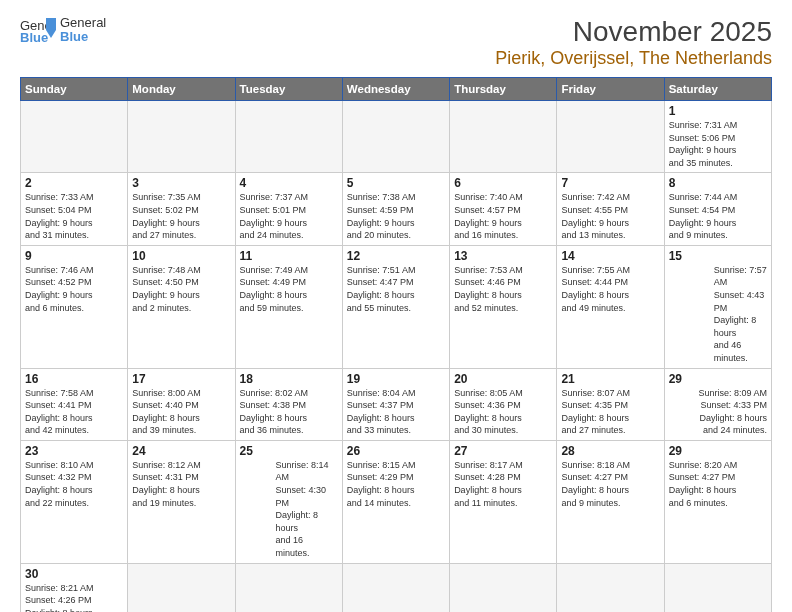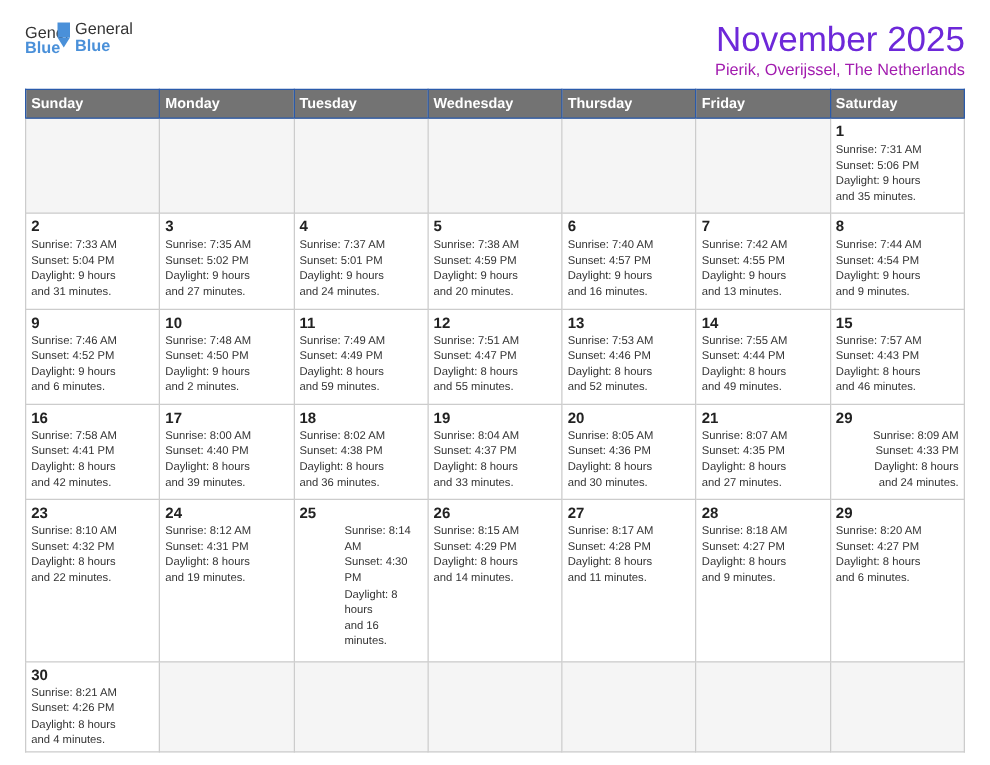--- a/index.html
+++ b/index.html
@@ -31,26 +31,26 @@
     .logo-icon {
       width: 36px;
       height: 28px;
     }
     .title-block {
       text-align: right;
     }
     .title-block h1 {
       font-size: 28px;
       font-weight: normal;
-      color: #6d28d9;
+      color: #404040;
     }
     .title-block h2 {
-      font-size: 13px;
+      font-size: 18px;
       font-weight: normal;
-      color: #a21caf;
+      color: #a16207;
     }
     .calendar {
       width: 100%;
       border-collapse: collapse;
       flex: 1;
     }
     .calendar thead tr th {
       background: #737373;
       color: #fff;
       font-size: 11.5px;
@@ -227,21 +227,21 @@
           </td>
           <td>
             <span class="day-number">14</span>
             <div class="day-info" style="white-space: pre-line;">Sunrise: 7:55 AM
 Sunset: 4:44 PM
 Daylight: 8 hours
 and 49 minutes.</div>
           </td>
           <td>
             <span class="day-number">15</span>
-            <div class="day-info" style="white-space: pre-line;">Sunrise: 7:57 AM
+            <div class="day-info" style="white-space: pre-line; margin-left: 45px;">Sunrise: 7:57 AM
 Sunset: 4:43 PM
 Daylight: 8 hours
 and 46 minutes.</div>
           </td>
         </tr>
         <tr>
           <td>
             <span class="day-number">16</span>
             <div class="day-info" style="white-space: pre-line;">Sunrise: 7:58 AM
 Sunset: 4:41 PM

